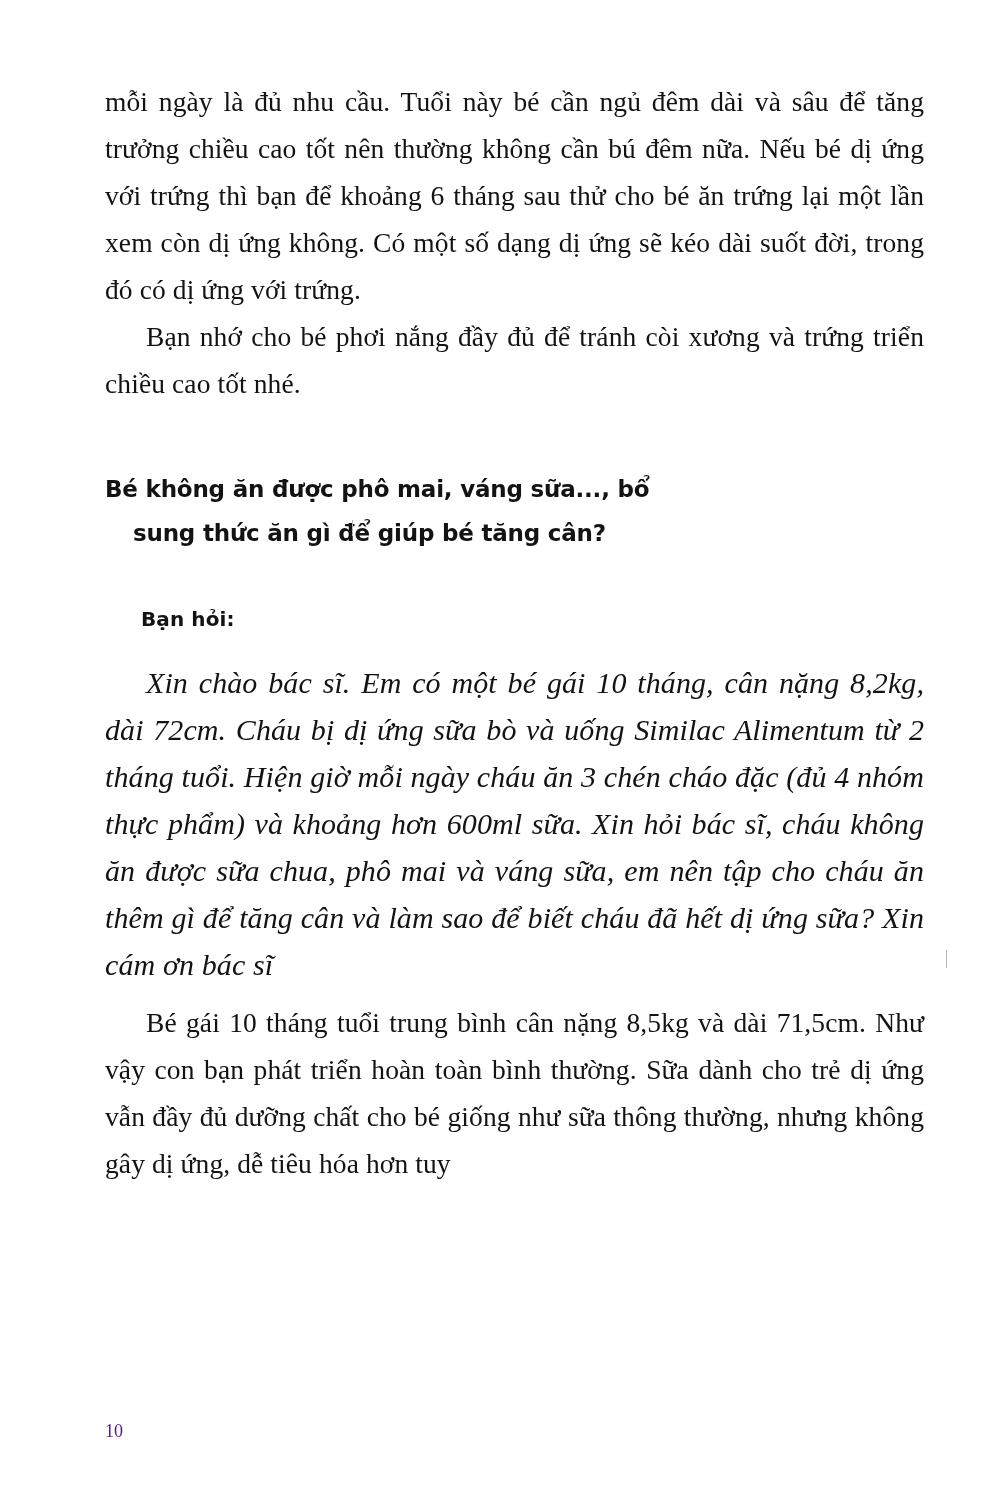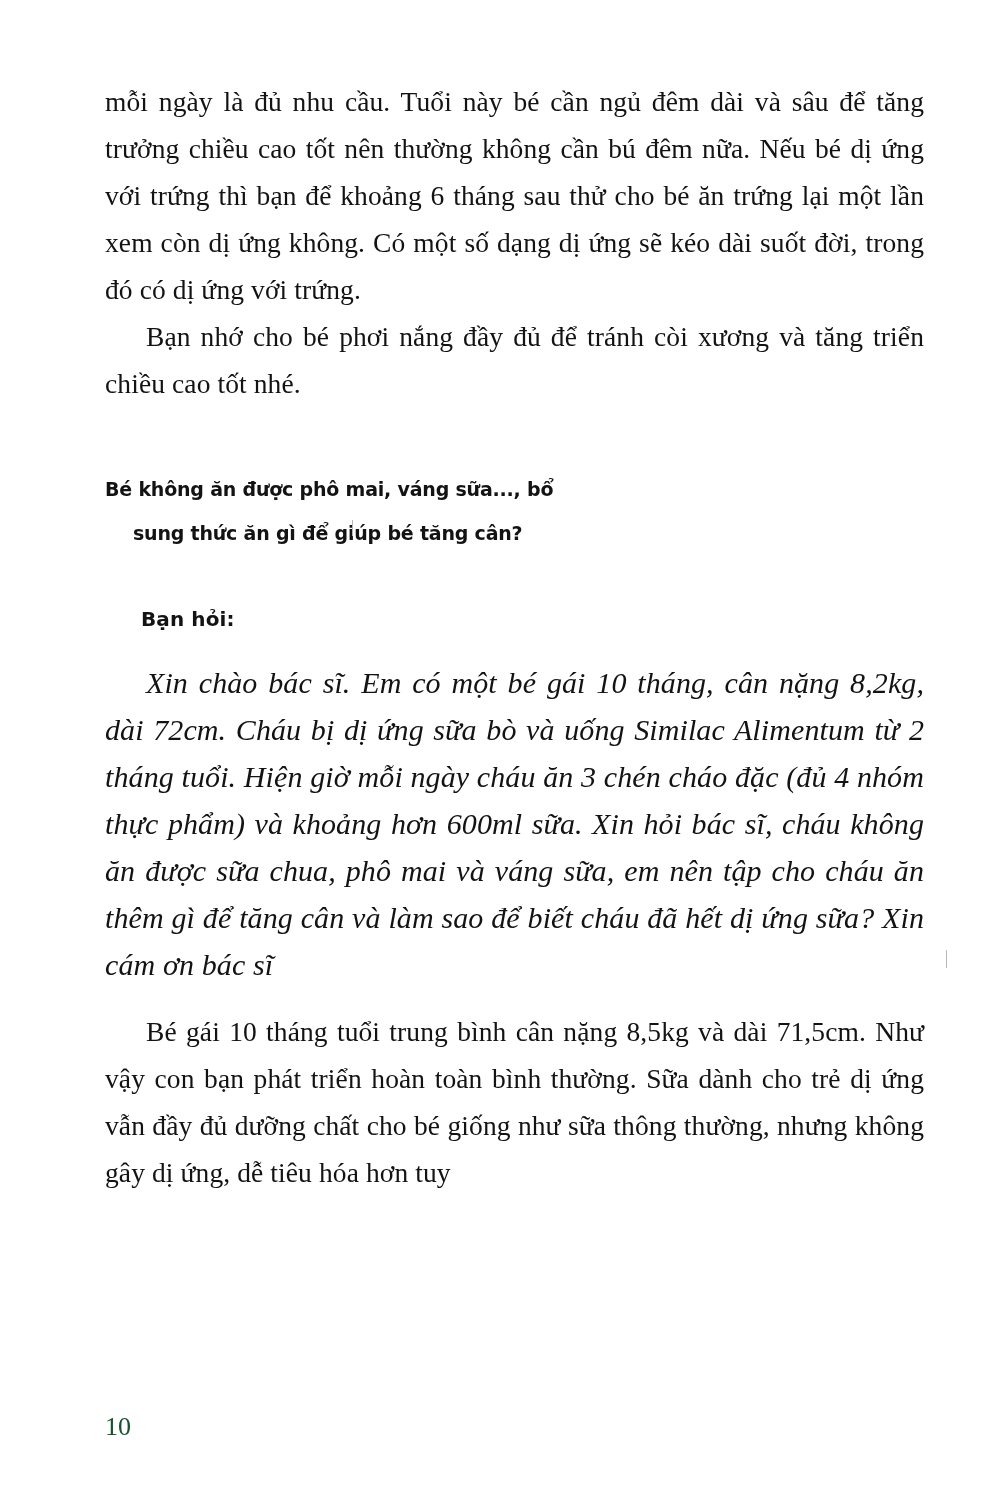--- a/index.html
+++ b/index.html
@@ -32,21 +32,21 @@
   .para {
     margin: 0;
     text-indent: 41px;
   }
   .para.no-indent {
     text-indent: 0;
   }
   .section-title {
     font-family: "DejaVu Sans", sans-serif;
     font-weight: bold;
-    font-size: 19px;
+    font-size: 23px;
     line-height: 44px;
     letter-spacing: -0.2px;
     margin: 60px 0 0 0;
     text-align: justify;
     text-justify: inter-word;
   }
   .section-title .line2 {
     display: block;
     margin-left: 28px;
   }
@@ -61,29 +61,29 @@
   .question {
     font-style: italic;
     font-size: 30px;
     line-height: 47px;
     margin: 20px 0 0 0;
     text-align: justify;
     text-justify: inter-word;
     text-indent: 41px;
   }
   .answer {
-    margin-top: 20px;
+    margin-top: 11px;
   }
   .folio {
     position: absolute;
     left: 105px;
     bottom: 62px;
-    font-size: 26px;
+    font-size: 18px;
     font-family: "Liberation Serif", serif;
-    color: #14532d;
+    color: #4c1d95;
   }
   .tick {
     position: absolute;
     background: #b8b8b8;
   }
   .tick-top {
     left: 352px;
     top: 520px;
     width: 1px;
     height: 16px;
@@ -100,21 +100,21 @@
 
 <div class="page">
 
   <div class="tick tick-top"></div>
   <div class="tick tick-right"></div>
 
   <div class="body-text">
 
     <p class="para no-indent">mỗi ngày là đủ nhu cầu. Tuổi này bé cần ngủ đêm dài và sâu để tăng trưởng chiều cao tốt nên thường không cần bú đêm nữa. Nếu bé dị ứng với trứng thì bạn để khoảng 6 tháng sau thử cho bé ăn trứng lại một lần xem còn dị ứng không. Có một số dạng dị ứng sẽ kéo dài suốt đời, trong đó có dị ứng với trứng.</p>
 
-    <p class="para">Bạn nhớ cho bé phơi nắng đầy đủ để tránh còi xương và tăng triển chiều cao tốt nhé.</p>
+    <p class="para">Bạn nhớ cho bé phơi nắng đầy đủ để tránh còi xương và trứng triển chiều cao tốt nhé.</p>
 
 
     <h2 class="section-title">
       <span>Bé không ăn được phô mai, váng sữa..., bổ</span>
       <span class="line2">sung thức ăn gì để giúp bé tăng cân?</span>
     </h2>
 
     <p class="sub-head">Bạn hỏi:</p>
 
     <p class="question">Xin chào bác sĩ. Em có một bé gái 10 tháng, cân nặng 8,2kg, dài 72cm. Cháu bị dị ứng sữa bò và uống Similac Alimentum từ 2 tháng tuổi. Hiện giờ mỗi ngày cháu ăn 3 chén cháo đặc (đủ 4 nhóm thực phẩm) và khoảng hơn 600ml sữa. Xin hỏi bác sĩ, cháu không ăn được sữa chua, phô mai và váng sữa, em nên tập cho cháu ăn thêm gì để tăng cân và làm sao để biết cháu đã hết dị ứng sữa? Xin cám ơn bác sĩ</p>

